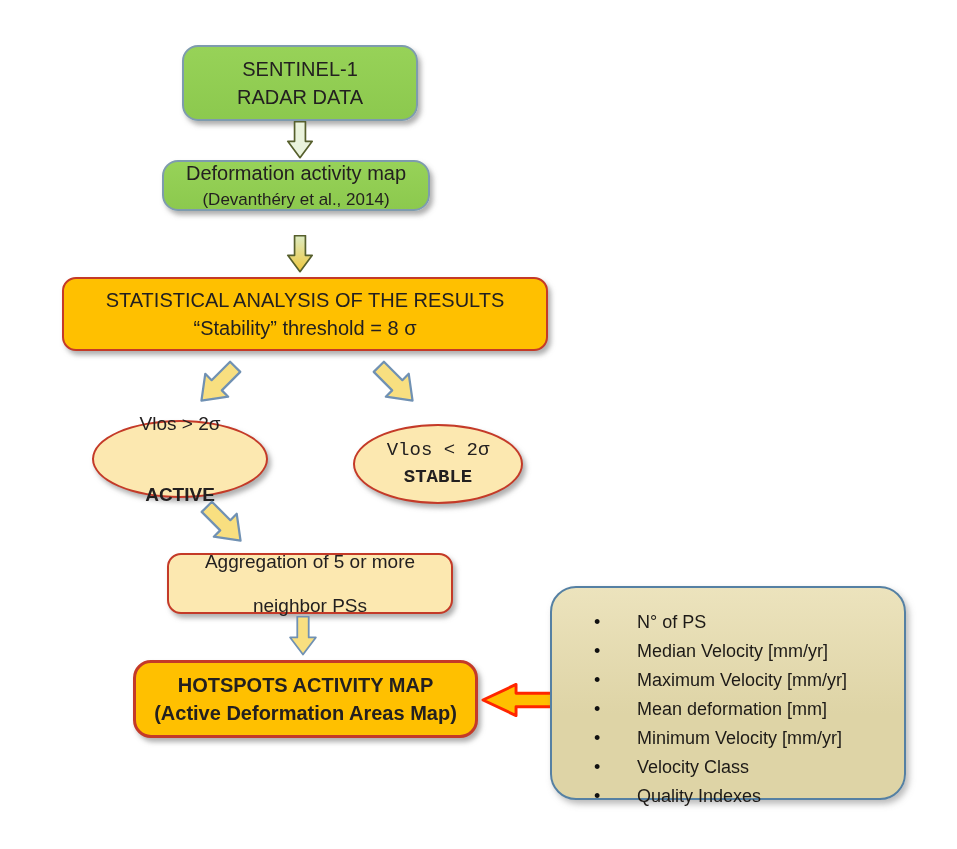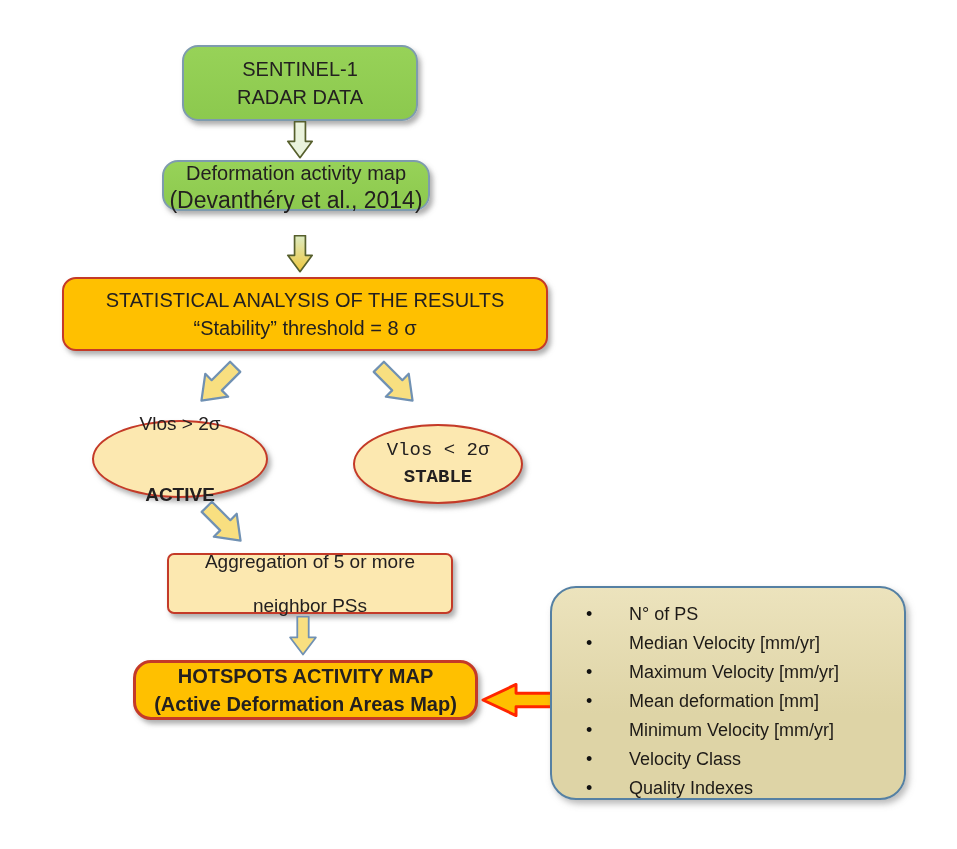--- a/index.html
+++ b/index.html
@@ -19,46 +19,46 @@
   }
   .orange-box{
     background:var(--orange-box,#ffc000);
     border:2.5px solid var(--red-border,#c43a28);
     border-radius:14px;
     text-align:center;
   }
   .cream-box{
     background:var(--cream-fill,#fce8b0);
     border:2.5px solid var(--red-border,#c43a28);
-    border-radius:7px;
+    border-radius:14px;
     gap:17px;
   }
   .ellipse{
     background:var(--cream-fill,#fce8b0);
     border:2.5px solid var(--red-border,#c43a28);
     border-radius:50%;
   }
   .panel{
     position:absolute;box-sizing:border-box;
     background:linear-gradient(180deg,#ece3bd 0%, var(--panel-fill,#ded4a6) 60%);
     border:2px solid var(--panel-border,#5580a3);
     border-radius:26px;
     box-shadow:3px 4px 6px rgba(120,120,120,0.5);
   }
-  .panel ul{list-style:none;margin:4px;padding:8px 10px 0 0;}
+  .panel ul{list-style:none;margin:12px;padding:8px 10px 0 0;}
   .panel li{
     position:relative;padding-left:73px;font-size:18px;line-height:29px;color:#1d1a17;
   }
   .panel li::before{
     content:"•";position:absolute;left:30px;top:0;font-size:18px;color:#111;
   }
   .panel li.bold{font-weight:normal;}
   .t-lg{font-size:20px;line-height:28px;}
   .t-md{font-size:19px;line-height:27px;}
-  .t-sm{font-size:23px;line-height:26px;}
+  .t-sm{font-size:17px;line-height:26px;}
   .bold{font-weight:bold;}
   .arrow{position:absolute;display:flex;align-items:center;justify-content:center;}
   svg{display:block;}
 </style>
 </head>
 <body>
 
 <div class="canvas">
 
   <div class="node green-box shadowed t-lg" style="left:182px;top:45px;width:236px;height:76px;">
@@ -126,21 +126,21 @@
     <div>Aggregation of 5 or more</div>
     <div>neighbor PSs</div>
   </div>
 
   <div class="arrow" style="left:286px;top:616px;width:34px;height:40px;">
     <svg width="34" height="40" viewBox="0 0 40 56">
       <polygon points="12,1 28,1 28,30 38,30 20,54 2,30 12,30" fill="var(--yellow-arrow,#f8df80)" stroke="var(--arrow-blue-outline,#7091b3)" stroke-width="2.5" stroke-linejoin="round"></polygon>
     </svg>
   </div>
 
-  <div class="node orange-box shadowed t-lg bold" style="left:133px;top:660px;width:345px;height:60px;border-width:3px;border-radius:18px;">
+  <div class="node orange-box shadowed t-lg bold" style="left:133px;top:660px;width:345px;height:78px;border-width:3px;border-radius:18px;">
     <div>HOTSPOTS ACTIVITY MAP</div>
     <div>(Active Deformation Areas Map)</div>
   </div>
 
   <div class="arrow" style="left:481px;top:682px;width:74px;height:36px;">
     <svg width="74" height="36" viewBox="0 0 76 36">
       <polygon points="74,11 36,11 36,2 2,18 36,34 36,25 74,25" fill="var(--red-arrow-fill,#ffbf00)" stroke="var(--red-arrow-outline,#ff2600)" stroke-width="3" stroke-linejoin="round"></polygon>
     </svg>
   </div>
 

